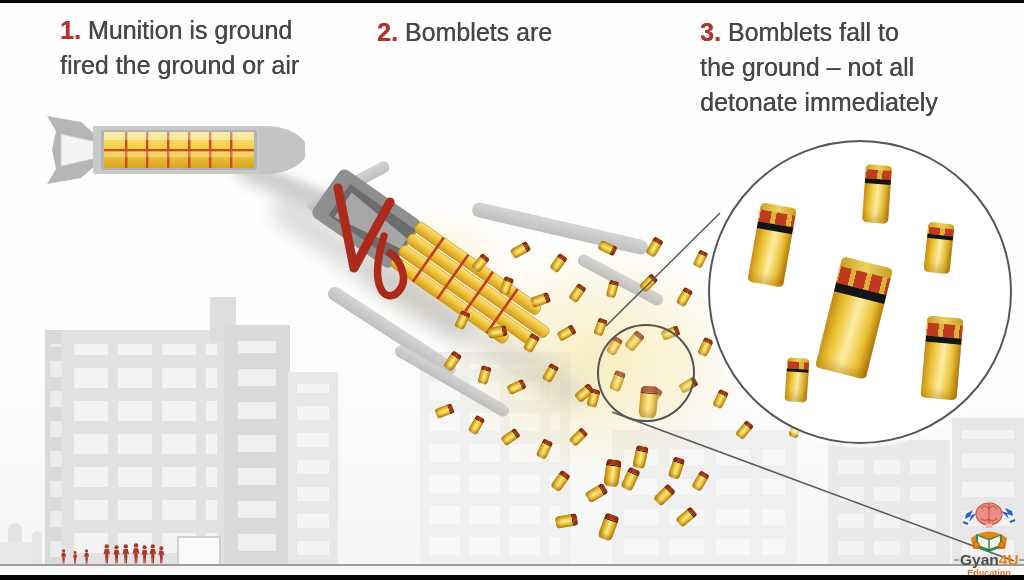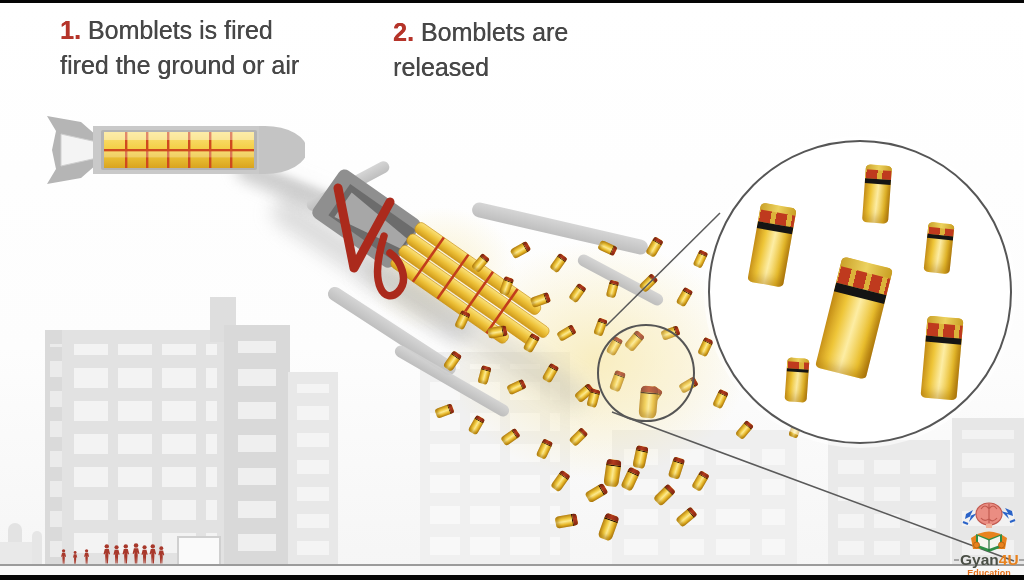--- a/index.html
+++ b/index.html
@@ -8,21 +8,21 @@
     font-family:"Liberation Sans",sans-serif;}
   .bar{position:absolute;left:0;right:0;background:#050505;z-index:60;}
   #bar-top{top:0;height:3px;}
   #bar-bottom{bottom:0;height:5px;}
 
   
   .step{position:absolute;font-size:25px;line-height:35px;color:#474747;
     text-shadow:0.35px 0 0 #474747;z-index:40;}
   .step .num{color:#b5342a;font-weight:bold;text-shadow:0.35px 0 0 #b5342a;}
   #step1{left:60px;top:13px;width:310px;}
-  #step2{left:393px;top:15px;width:280px;}
+  #step2{left:377px;top:15px;width:280px;}
   #step3{left:700px;top:15px;width:310px;}
 
   
   .bldg{position:absolute;z-index:1;}
   .bwin{position:absolute;}
   #ground-line{position:absolute;left:0;right:0;top:564px;height:2px;background:#9b9b9b;z-index:3;}
   #ground-area{position:absolute;left:0;right:0;top:566px;height:14px;background:#f8f8f8;z-index:2;}
 
   
   .person{position:absolute;z-index:4;}
@@ -343,27 +343,32 @@
       </div>
       <div class="magb" style="left: -9px; top: 233px; width: 16px; height: 36px; transform: rotate(8deg);">
         <div class="rim"></div>
         <div class="segs"></div>
         <div class="stripe"></div>
       </div>
     </div>
 
   <div class="step" id="step1">
     <span class="num">1.</span>
-    <span>Bomblets is fired</span><br>
+    <span>Munition is ground</span><br>
     <span>fired the ground or air</span>
   </div>
   <div class="step" id="step2">
     <span class="num">2.</span>
     <span>Bomblets are</span><br>
-    <span>released</span>
+  </div>
+  <div class="step" id="step3">
+    <span class="num">3.</span>
+    <span>Bomblets fall to</span><br>
+    <span>the ground – not all</span><br>
+    <span>detonate immediately</span>
   </div>
 
   <svg id="logo" width="70" height="80" viewBox="0 0 70 80">
     <g>
       <path d="M12,16 l7,-4 -3,6 7,-3 -8,9 2,-6 -6,3 z" fill="#2a63c8"></path>
       <path d="M58,13 l-7,-3 3,5 -7,-2 8,8 -2,-5 6,2 z" fill="#2a63c8"></path>
       <line x1="9" y1="24" x2="14" y2="26" stroke="#2a63c8" stroke-width="2"></line>
       <line x1="61" y1="22" x2="56" y2="24" stroke="#2a63c8" stroke-width="2"></line>
     </g>
     <g>

